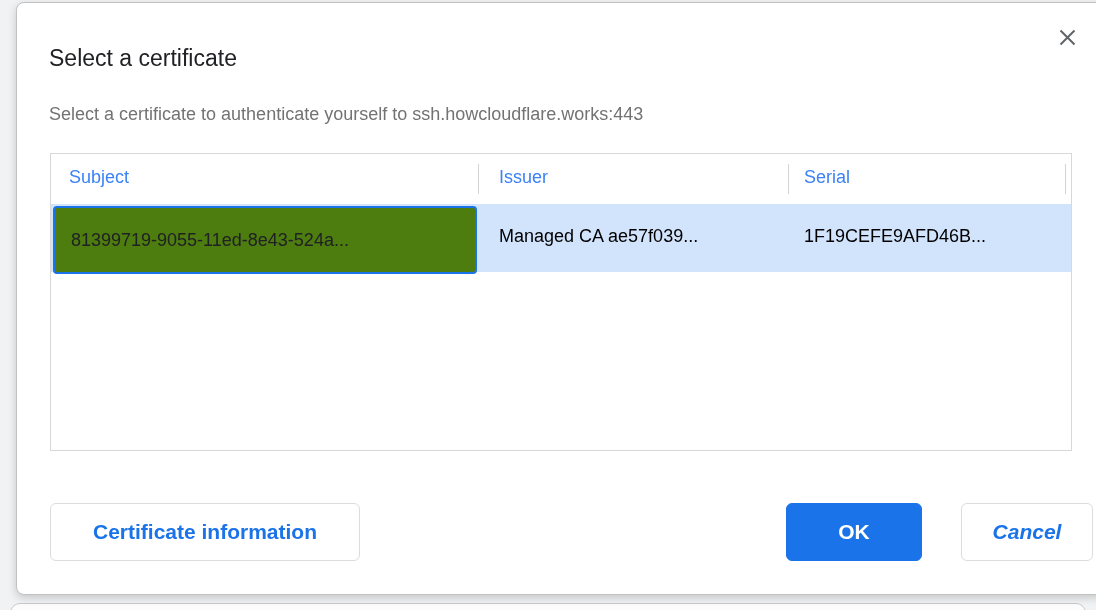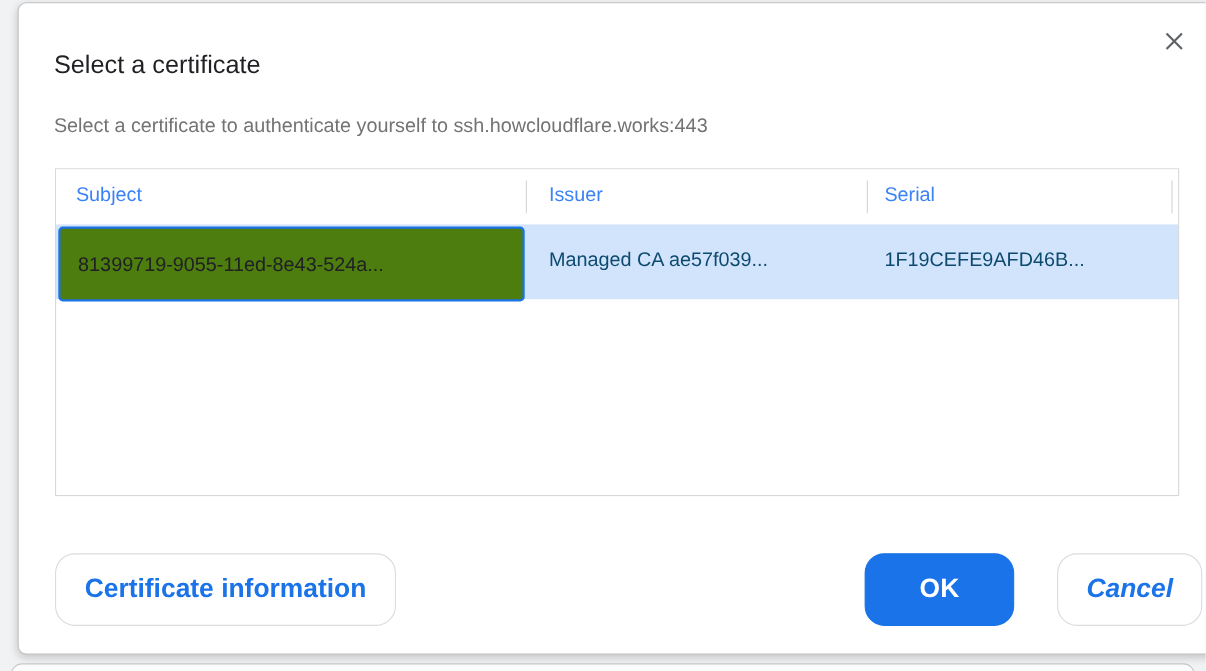--- a/index.html
+++ b/index.html
@@ -96,33 +96,33 @@
     border-radius: 4px;
     background: #4d7c0f;
     display: flex; align-items: center;
     padding-left: 16px;
   }
   .cell {
     position: absolute;
     top: 0; height: 64px;
     display: flex; align-items: center;
     font-size: 18px;
-    color: #0c4a6e;
+    color: #000000;
     white-space: nowrap;
   }
   .cell-subject span { font-size: 18px; color: #202124; white-space: nowrap; }
   .cell-issuer { left: 448px; }
   .cell-serial { left: 753px; }
   .btn {
     position: absolute;
-    top: 500px; height: 66px;
+    top: 500px; height: 58px;
     font-family: "Liberation Sans", sans-serif;
-    font-size: 24px;
+    font-size: 21px;
     font-weight: 600;
-    border-radius: 18px;
+    border-radius: 6px;
     cursor: pointer;
     display: flex; align-items: center; justify-content: center;
   }
   .btn-secondary {
     background: #ffffff;
     border: 1px solid #dadce0;
     color: #1a73e8;
   }
   .btn-primary {
     background: #1a73e8;

